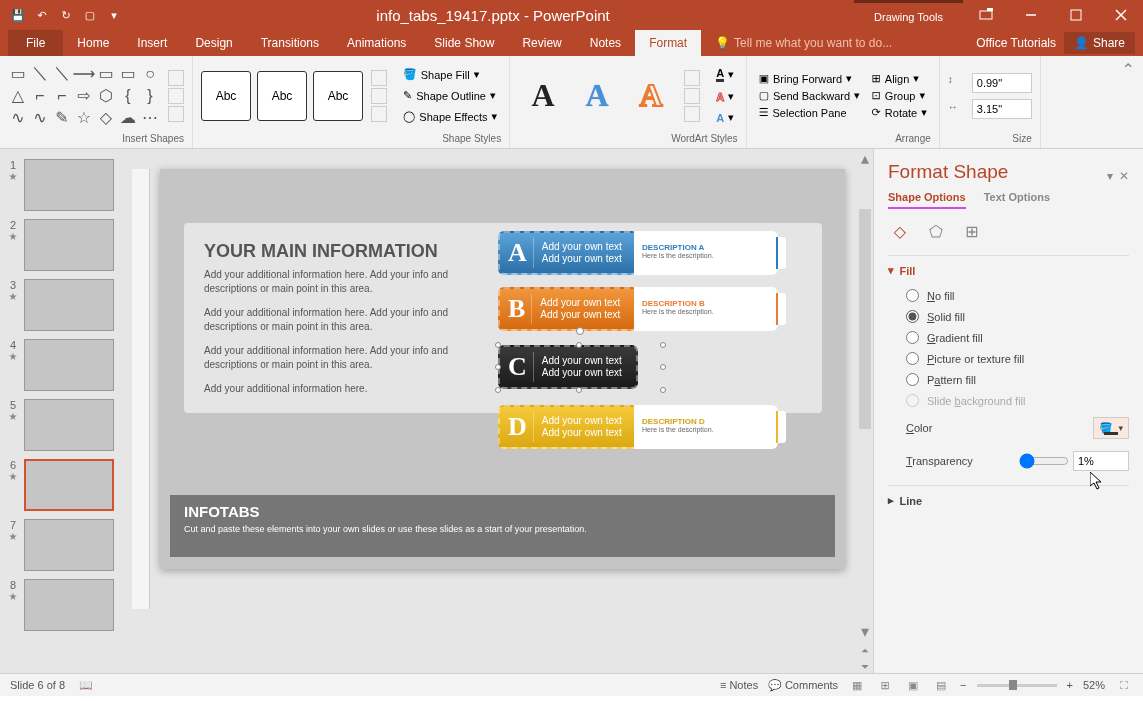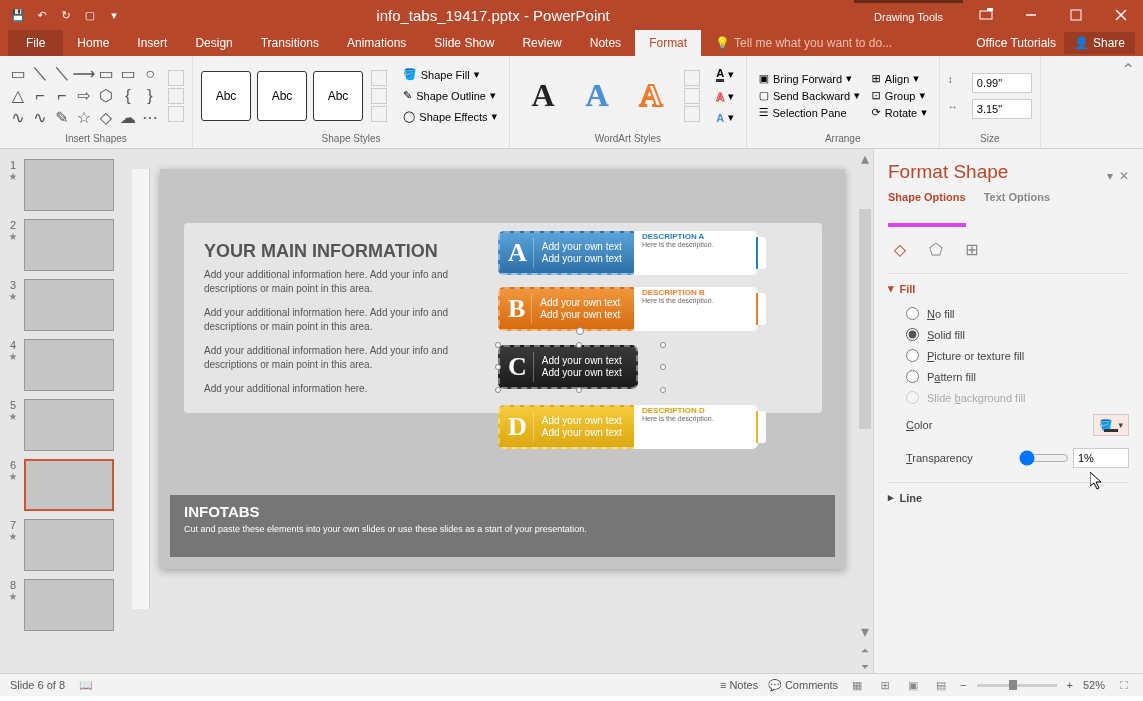--- a/index.html
+++ b/index.html
@@ -19,21 +19,21 @@
 .tab { padding: 0 14px; display: flex; align-items: center; cursor: pointer; }
 .tab.active { background: #F3F3F3; color: #B7472A; }
 .tab.file { background: #9A3B23; padding: 0 18px; }
 .ribbon-right { margin-left: auto; display: flex; align-items: center; gap: 8px; padding-right: 8px; }
 .share-btn { background: #9A3B23; padding: 4px 10px; display: flex; align-items: center; gap: 4px; }
 
 
 .ribbon { height: 93px; background: #F3F3F3; border-bottom: 1px solid #d0d0d0; display: flex; }
 .ribbon-group { border-right: 1px solid #e0e0e0; padding: 4px 8px 2px; display: flex; flex-direction: column; }
 .group-content { flex: 1; display: flex; align-items: center; gap: 4px; }
-.group-label { font-size: 10px; color: #666; text-align: center; padding: 2px 0; position: relative; }
+.group-label { font-size: 10px; color: #666; text-align: right; padding: 2px 0; position: relative; }
 
 
 .shapes-gallery { display: grid; grid-template-columns: repeat(7, 20px); grid-template-rows: repeat(3, 20px); gap: 2px; }
 .shape-cell { width: 20px; height: 20px; display: flex; align-items: center; justify-content: center; color: #555; cursor: pointer; }
 .shapes-more { display: flex; flex-direction: column; gap: 2px; margin-left: 4px; }
 .shapes-more div { width: 16px; height: 16px; border: 1px solid #ccc; cursor: pointer; }
 
 
 .style-gallery { display: flex; gap: 6px; }
 .style-item { width: 50px; height: 50px; border: 1px solid #333; background: #fff; display: flex; align-items: center; justify-content: center; font-size: 12px; cursor: pointer; border-radius: 3px; }
@@ -74,21 +74,21 @@
 .slide { width: 685px; height: 400px; background: #C5C5C5; box-shadow: 0 2px 8px rgba(0,0,0,0.3); position: relative; }
 
 .content-box { position: absolute; left: 24px; top: 54px; width: 638px; height: 190px; background: #e5e5e5; border-radius: 4px; padding: 18px 20px; }
 .main-heading { font-size: 18px; font-weight: bold; color: #555; margin-bottom: 6px; }
 .main-para { font-size: 10px; color: #555; line-height: 1.4; margin-bottom: 10px; max-width: 260px; }
 
 .info-tab { position: absolute; display: flex; align-items: stretch; height: 44px; }
 .tab-letter-box { width: 140px; border-radius: 6px; display: flex; align-items: center; padding: 4px 8px; border: 2px dashed rgba(255,255,255,0.4); }
 .tab-letter { font-size: 26px; font-weight: bold; color: #fff; margin-right: 8px; font-family: Georgia, serif; border-right: 1px solid rgba(255,255,255,0.3); padding-right: 6px; }
 .tab-letter-text { font-size: 10px; color: #fff; line-height: 1.2; }
-.tab-desc { width: 124px; background: #fff; border-radius: 0 6px 6px 0; padding: 1px 8px; margin-left: -4px; position: relative; }
+.tab-desc { width: 144px; background: #fff; border-radius: 0 6px 6px 0; padding: 12px 8px; margin-left: -4px; position: relative; }
 .tab-desc::after { content: ''; position: absolute; right: -8px; top: 6px; width: 8px; height: 32px; border-radius: 0 3px 3px 0; background: inherit; }
 .desc-title { font-size: 8px; font-weight: bold; }
 .desc-text { font-size: 7px; color: #666; }
 
 .tab-a .tab-letter-box { background: linear-gradient(#5aa3d8,#2d6fa8); }
 .tab-a .tab-desc-accent { background: #2d7cbe; }
 .tab-b .tab-letter-box { background: linear-gradient(#f0963c,#d66a10); }
 .tab-b .tab-desc-accent { background: #ec7c30; }
 .tab-c .tab-letter-box { background: linear-gradient(#3a3a3a,#1a1a1a); }
 .tab-c .tab-desc-accent { background: #5fa641; }
@@ -102,21 +102,21 @@
 
 .footer-box { position: absolute; left: 10px; bottom: 12px; width: 665px; height: 62px; background: #767676; padding: 8px 14px; }
 .footer-title { color: #fff; font-size: 15px; font-weight: bold; }
 .footer-text { color: #fff; font-size: 9px; margin-top: 4px; }
 
 
 .format-pane { width: 270px; background: #F3F3F3; border-left: 1px solid #d0d0d0; padding: 12px 14px; font-size: 12px; color: #444; overflow-y: auto; }
 .pane-title { font-size: 19px; color: #B7472A; margin-bottom: 8px; }
 .pane-tabs { display: flex; gap: 18px; font-size: 11px; font-weight: bold; margin-bottom: 10px; }
 .pane-tab { cursor: pointer; color: #888; }
-.pane-tab.active { color: #B7472A; border-bottom: 4px solid #d946ef; padding-bottom: 20px; }
+.pane-tab.active { color: #B7472A; border-bottom: 2px solid #d946ef; padding-bottom: 4px; }
 .pane-icons { display: flex; gap: 12px; margin-bottom: 12px; }
 .pane-icon { width: 24px; height: 24px; display: flex; align-items: center; justify-content: center; cursor: pointer; color: #888; font-size: 16px; }
 .pane-icon.active { color: #B7472A; }
 .pane-section { border-top: 1px solid #ddd; padding-top: 8px; }
 .section-header { display: flex; align-items: center; gap: 6px; font-weight: bold; font-size: 11px; color: #B7472A; cursor: pointer; margin-bottom: 8px; }
 .section-header.collapsed { color: #444; }
 .radio-item { display: flex; align-items: center; gap: 8px; padding: 4px 0 4px 18px; font-size: 11px; cursor: pointer; }
 .radio-item input { accent-color: #555; }
 .radio-item.disabled { color: #aaa; }
 .prop-row { display: flex; align-items: center; justify-content: space-between; padding: 6px 0 6px 18px; font-size: 11px; }
@@ -486,20 +486,24 @@
       <label class="radio-item">
           <input type="radio" name="fill" style="">
           <span><span class="underline-key">N</span>o fill</span>
         </label>
       <label class="radio-item">
           <input type="radio" name="fill" checked="" style="">
           <span><span class="underline-key">S</span>olid fill</span>
         </label>
       <label class="radio-item">
           <input type="radio" name="fill" style="">
+          <span><span class="underline-key">G</span>radient fill</span>
+        </label>
+      <label class="radio-item">
+          <input type="radio" name="fill" style="">
           <span><span class="underline-key">P</span>icture or texture fill</span>
         </label>
       <label class="radio-item">
           <input type="radio" name="fill" style="">
           <span>P<span class="underline-key">a</span>ttern fill</span>
         </label>
       <label class="radio-item disabled">
           <input type="radio" name="fill" disabled="" style="">
           <span>Slide <span class="underline-key">b</span>ackground fill</span>
         </label>

